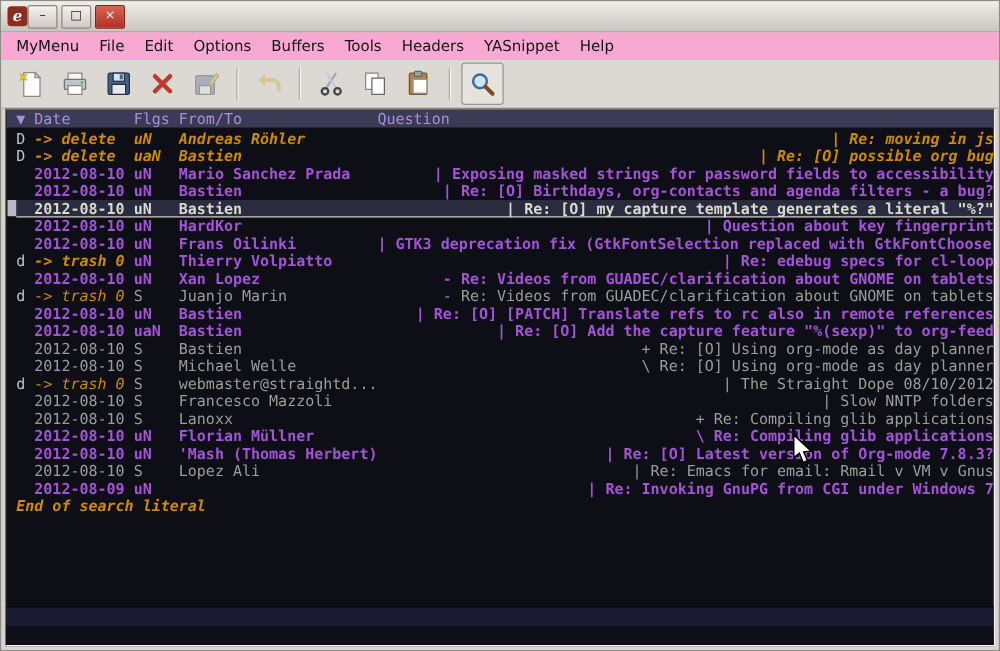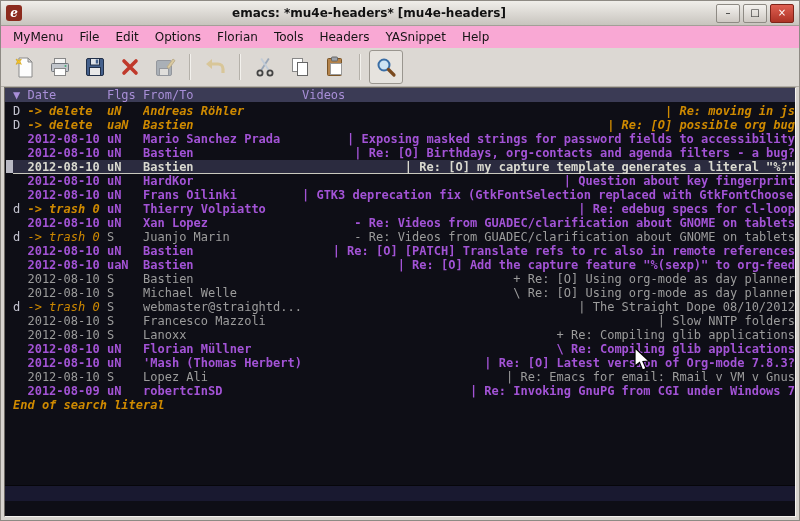--- a/index.html
+++ b/index.html
@@ -45,34 +45,33 @@
   .echo-area{height:15px;flex:none;background:#0e0e16;}
   .mouse-cursor{position:absolute;left:633px;top:347px;pointer-events:none;z-index:50;}
 </style>
 </head>
 <body>
 
 <div class="window">
 
   <div class="titlebar">
     <div class="title-icon">e</div>
-    <div class="title-text">emacs: *mu4e-headers* [mu4e-headers]</div>
     <div class="win-controls">
       <div class="win-btn">–</div>
       <div class="win-btn">□</div>
       <div class="win-btn close">×</div>
     </div>
   </div>
 
   <div class="menubar">
       <span class="menu-item">MyMenu</span>
       <span class="menu-item">File</span>
       <span class="menu-item">Edit</span>
       <span class="menu-item">Options</span>
-      <span class="menu-item">Florian</span>
+      <span class="menu-item">Buffers</span>
       <span class="menu-item">Tools</span>
       <span class="menu-item">Headers</span>
       <span class="menu-item">YASnippet</span>
       <span class="menu-item">Help</span>
     </div>
 
   <div class="toolbar">
     <div class="tool-btn">
       <svg width="24" height="24">
         <path d="M6 3h9l4 4v15H6z" fill="#fdfdfd" stroke="#8a8a8a"></path>
@@ -144,21 +143,21 @@
         <path d="M14.5 14.5L20 20" stroke="#7a4a1e" stroke-width="3.2" stroke-linecap="round"></path>
       </svg>
     </div>
   </div>
 
   <div class="buffer-frame">
     <div class="header-line">
       <span class="h-date">▼ Date</span>
       <span class="h-flags">Flgs</span>
       <span class="h-from">From/To</span>
-      <span class="h-subject">Videos</span>
+      <span class="h-subject">Question</span>
     </div>
     <div class="message-list">
       <div class="text-cursor"></div>
       <div id="rows-container">
           <div class="row style-deleted">
             <span class="c-mark">D</span>
             <span class="c-date">-&gt; delete</span>
             <span class="c-flags">uN</span>
             <span class="c-from">Andreas Röhler</span>
             <span class="c-subject">| Re: moving in js</span>
@@ -293,21 +292,20 @@
             <span class="c-mark"></span>
             <span class="c-date">2012-08-10</span>
             <span class="c-flags">S</span>
             <span class="c-from">Lopez Ali</span>
             <span class="c-subject">| Re: Emacs for email: Rmail v VM v Gnus</span>
           </div>
           <div class="row style-unread">
             <span class="c-mark"></span>
             <span class="c-date">2012-08-09</span>
             <span class="c-flags">uN</span>
-            <span class="c-from">robertcInSD</span>
             <span class="c-subject">| Re: Invoking GnuPG from CGI under Windows 7</span>
           </div>
         </div>
       <div class="end-marker">End of search literal</div>
     </div>
     <div class="modeline">
       
     </div>
     <div class="echo-area"></div>
   </div>

